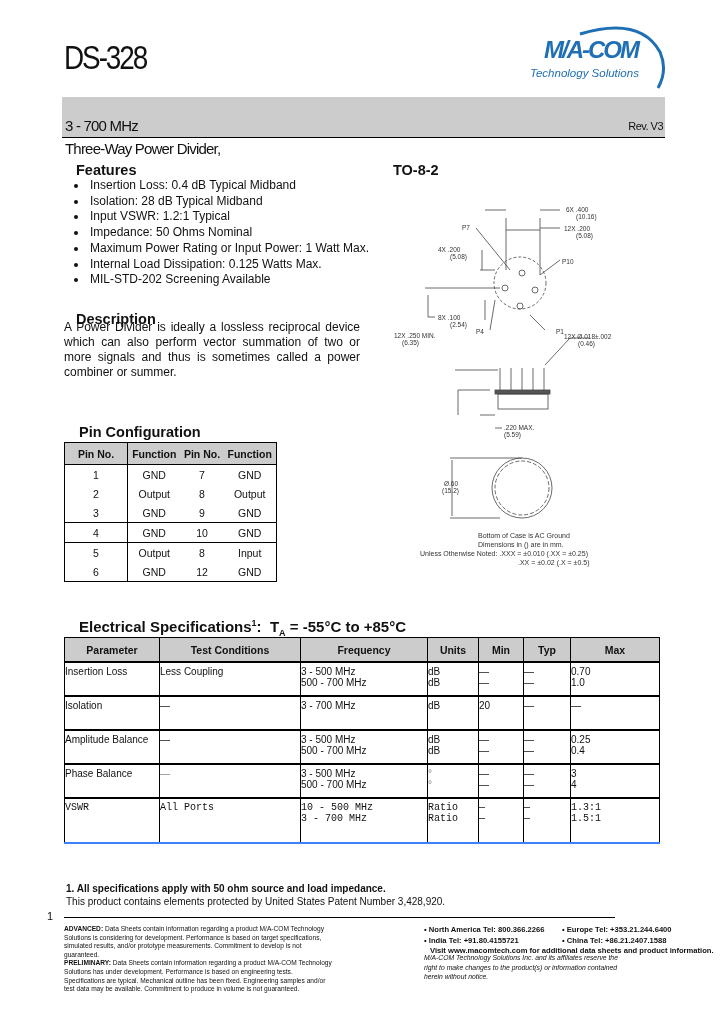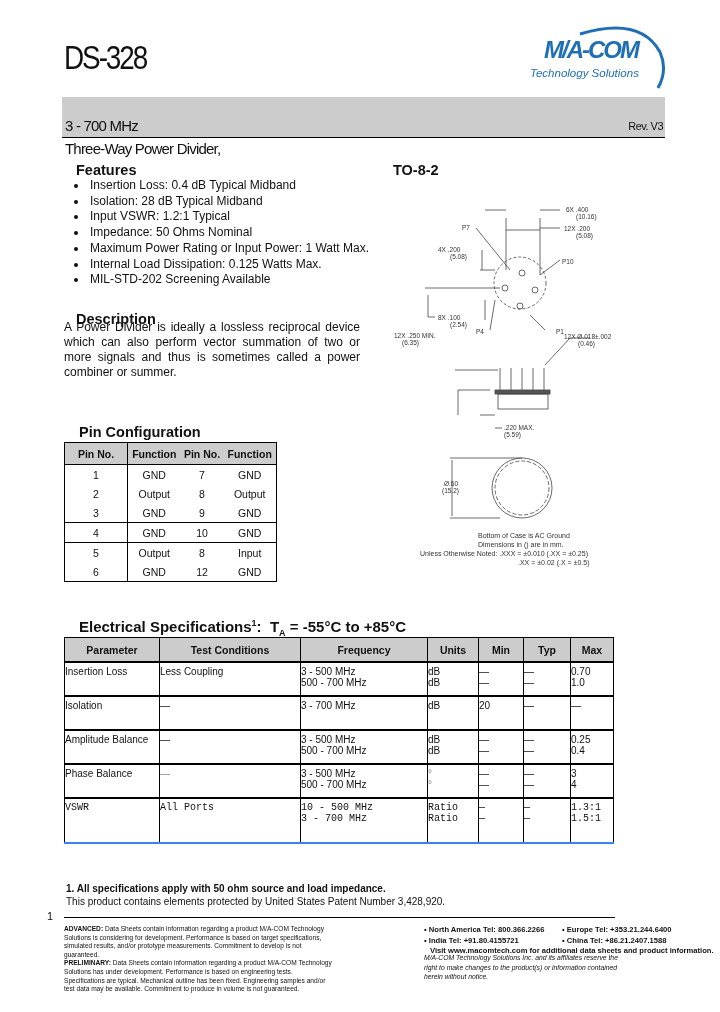--- a/index.html
+++ b/index.html
@@ -18,21 +18,21 @@
   .desc { left:64px; top:320px; width:296px; font-size:12px; line-height:15px; text-align:justify; }
   table { border-collapse:collapse; position:absolute; }
   .pin { left:64px; top:442px; width:213px; font-size:10.5px; }
   .pin th { background:#cccccc; font-weight:bold; height:21px; border-top:1.5px solid #000; border-bottom:1.5px solid #000; }
   .pin td { text-align:center; height:19px; }
   .pin td, .pin th { padding:0; }
   .pin tr.sep td { border-top:1.5px solid #000; }
   .pin .lb { border-left:1.5px solid #000; }
   .pin .rb { border-right:1.5px solid #000; }
   .pin tr.last td { border-bottom:1.5px solid #000; }
-  .elec { left:64px; top:637px; width:550px; font-size:10px; }
+  .elec { left:64px; top:637px; width:596px; font-size:10px; }
   .elec th { background:#cccccc; font-weight:bold; height:23px; border:1.5px solid #000; padding:0; font-size:10.5px; }
   .elec td { border-left:1.5px solid #000; border-right:1.5px solid #000; border-top:2px solid #000; vertical-align:top; text-align:left; padding:3px 0 0 0; height:29px; line-height:11px; }
   .elec tr.last td { border-bottom:2px solid #3b82f6; height:40px;font-family:Liberation Mono, monospace; }
   .elec td.gray { color:#888; }
   .foot1 { left:66px; top:883px; font-size:10px;font-weight:bold; }
   .foot2 { left:66px; top:896px; font-size:10px; }
   .pagenum { left:47px; top:910px; font-size:11px; }
   .rule { left:64px; top:917px; width:551px; height:0; border-top:1px solid #000; }
   .disc { left:64px; top:925px; width:270px; font-size:6.6px; line-height:8.6px; }
   .contacts { left:424px; top:925px; font-size:7.6px; line-height:10.5px;font-weight:bold; }

